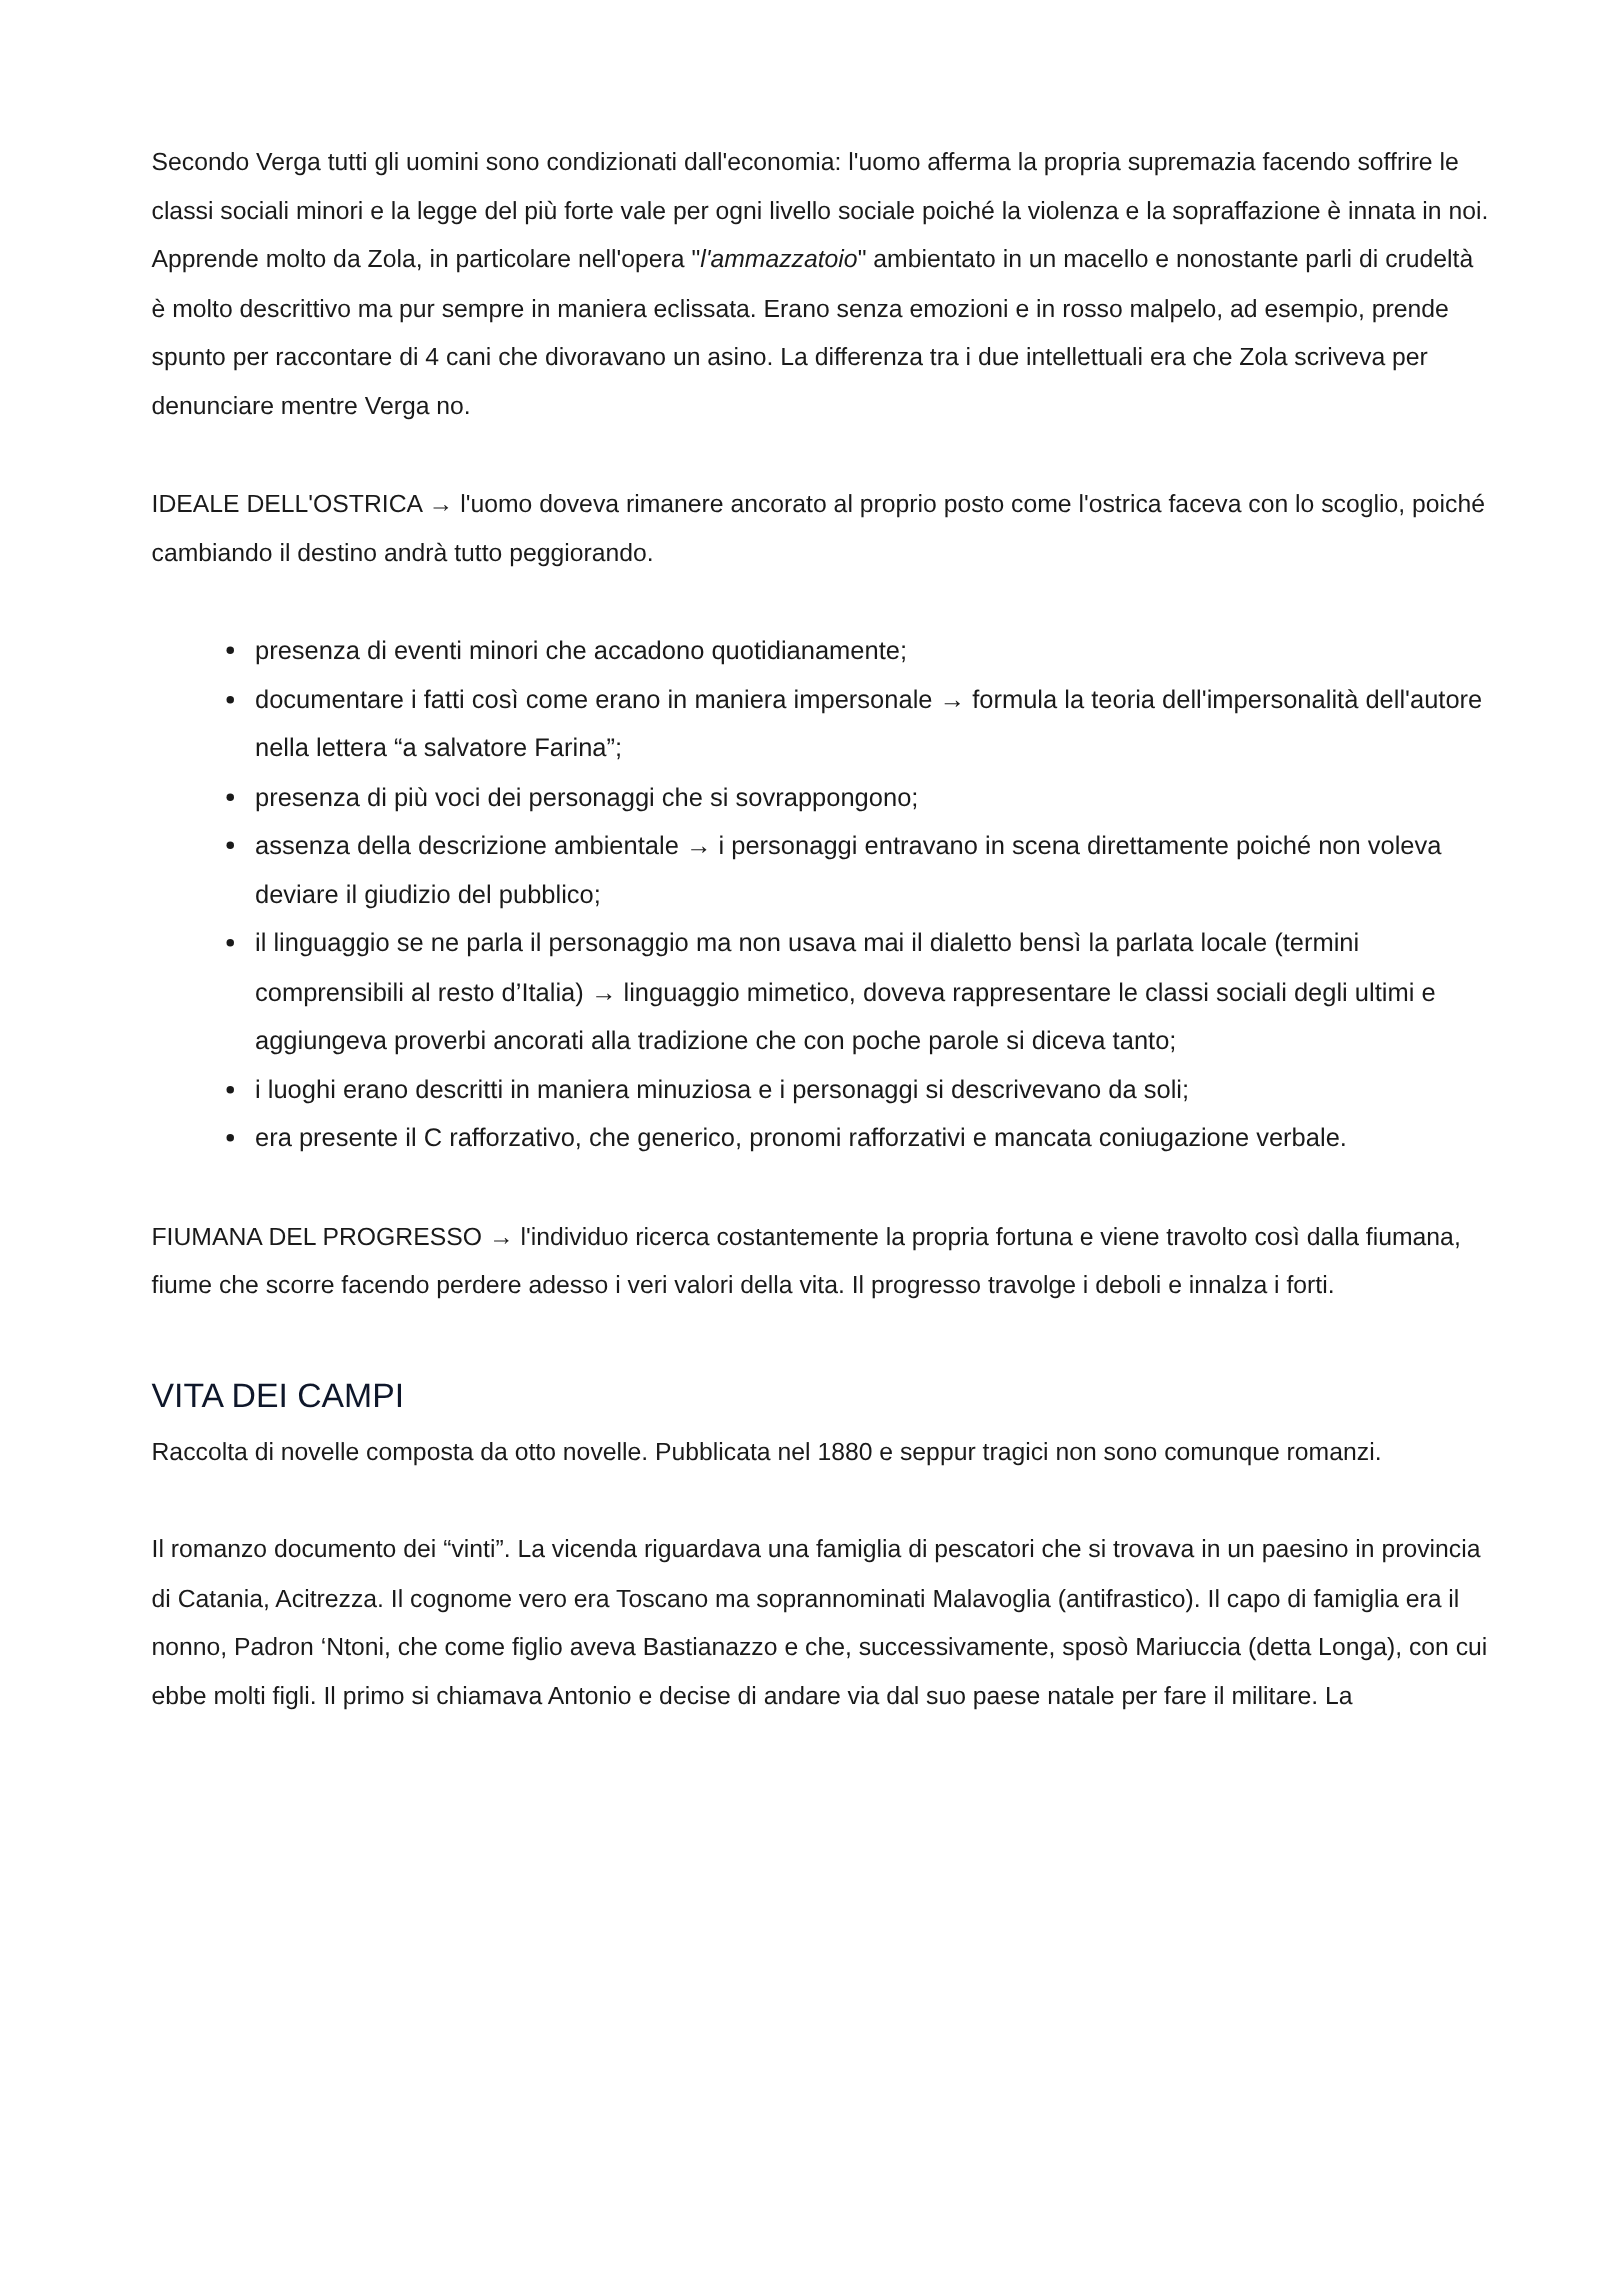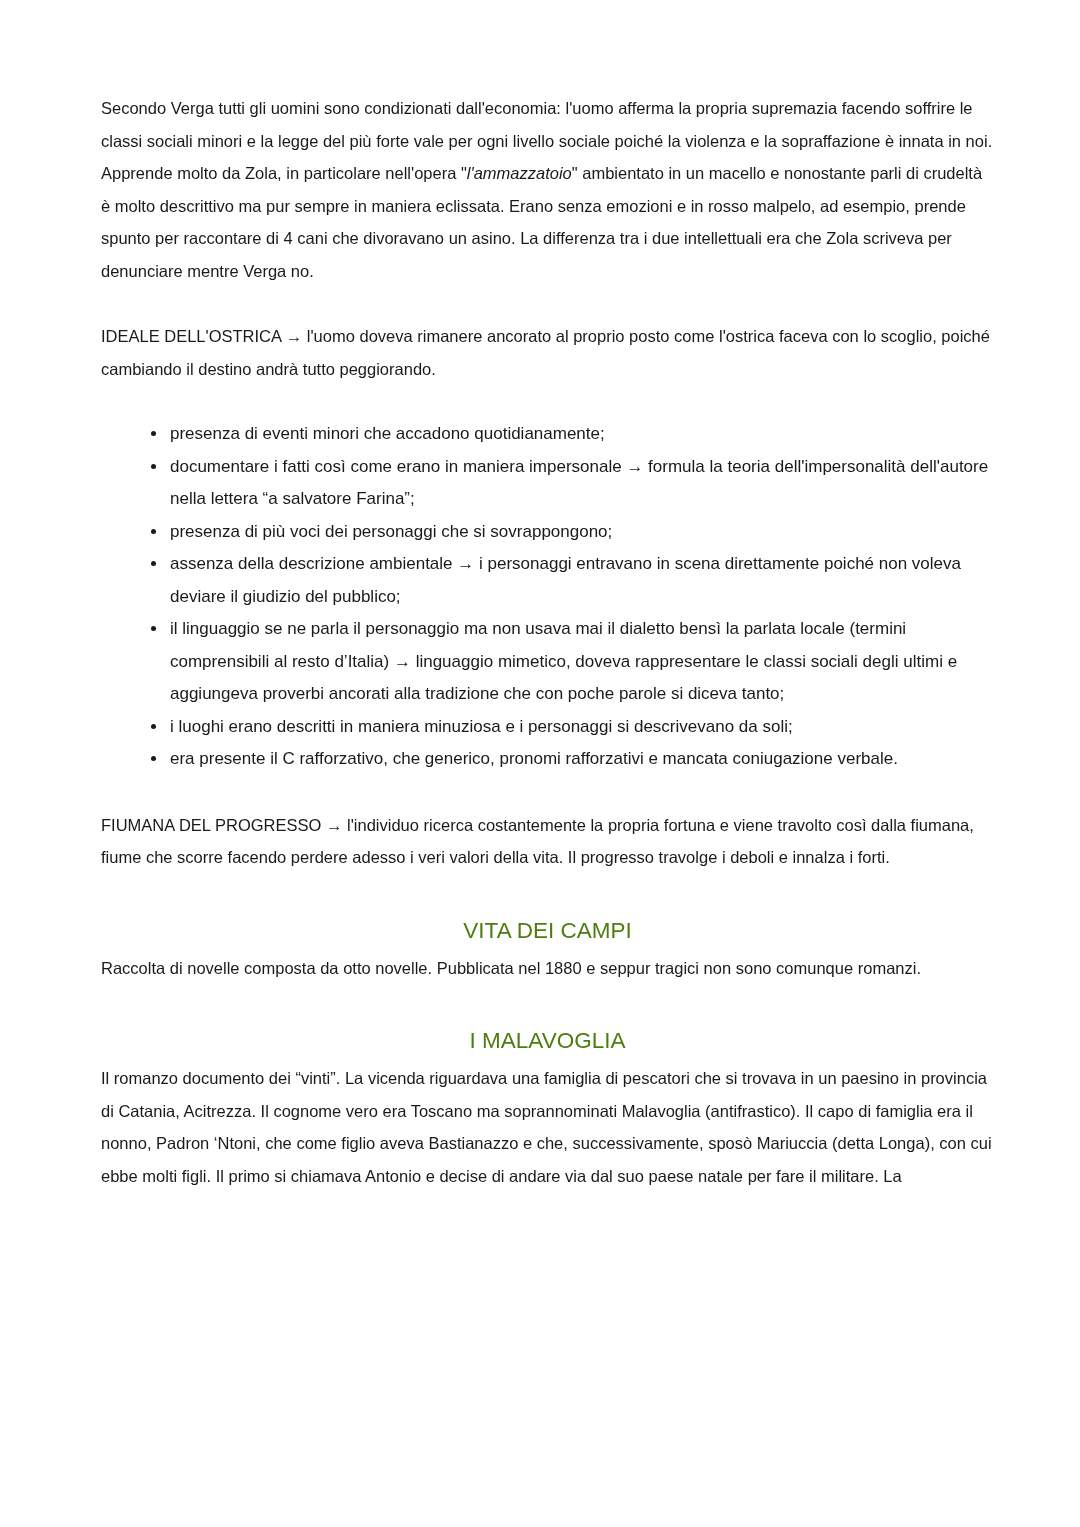--- a/index.html
+++ b/index.html
@@ -41,22 +41,21 @@
   ul.bullets li {
     font-size: 17px;
     line-height: 32.5px;
     padding-left: 2px;
   }
   h2.doc-heading {
     font-size: 22.5px;
     font-weight: 400;
     line-height: 30px;
     margin: 42px 0 6px 0;
-    color: #4d7c0f;
-    text-align: center;
+    color: #0f172a;
   }
 </style>
 </head>
 <body>
 
 <div class="page">
 
   <p class="body"><span>Secondo Verga tutti gli uomini sono condizionati dall'economia: l'uomo afferma la propria supremazia facendo soffrire le classi sociali minori e la legge del più forte vale per ogni livello sociale poiché la violenza e la sopraffazione è innata in noi. Apprende molto da Zola, in particolare nell'opera "</span><em class="it">l'ammazzatoio</em><span>" ambientato in un macello e nonostante parli di crudeltà è molto descrittivo ma pur sempre in maniera eclissata. Erano senza emozioni e in rosso malpelo, ad esempio, prende spunto per raccontare di 4 cani che divoravano un asino. La differenza tra i due intellettuali era che Zola scriveva per denunciare mentre Verga no.</span></p>
 
   <p class="body">IDEALE DELL'OSTRICA → l'uomo doveva rimanere ancorato al proprio posto come l'ostrica faceva con lo scoglio, poiché cambiando il destino andrà tutto peggiorando.</p>
@@ -70,16 +69,15 @@
     <li>il linguaggio se ne parla il personaggio ma non usava mai il dialetto bensì la parlata locale (termini comprensibili al resto d’Italia) → linguaggio mimetico, doveva rappresentare le classi sociali degli ultimi e aggiungeva proverbi ancorati alla tradizione che con poche parole si diceva tanto;</li>
     <li>i luoghi erano descritti in maniera minuziosa e i personaggi si descrivevano da soli;</li>
     <li>era presente il C rafforzativo, che generico, pronomi rafforzativi e mancata coniugazione verbale.</li>
   </ul>
 
   <p class="body">FIUMANA DEL PROGRESSO → l'individuo ricerca costantemente la propria fortuna e viene travolto così dalla fiumana, fiume che scorre facendo perdere adesso i veri valori della vita. Il progresso travolge i deboli e innalza i forti.</p>
 
   <h2 class="doc-heading">VITA DEI CAMPI</h2>
   <p class="body">Raccolta di novelle composta da otto novelle. Pubblicata nel 1880 e seppur tragici non sono comunque romanzi.</p>
 
-  <h2 class="doc-heading">I MALAVOGLIA</h2>
   <p class="body">Il romanzo documento dei “vinti”. La vicenda riguardava una famiglia di pescatori che si trovava in un paesino in provincia di Catania, Acitrezza. Il cognome vero era Toscano ma soprannominati Malavoglia (antifrastico). Il capo di famiglia era il nonno, Padron ‘Ntoni, che come figlio aveva Bastianazzo e che, successivamente, sposò Mariuccia (detta Longa), con cui ebbe molti figli. Il primo si chiamava Antonio e decise di andare via dal suo paese natale per fare il militare. La</p>
 
 </div>
 
 </body></html>

